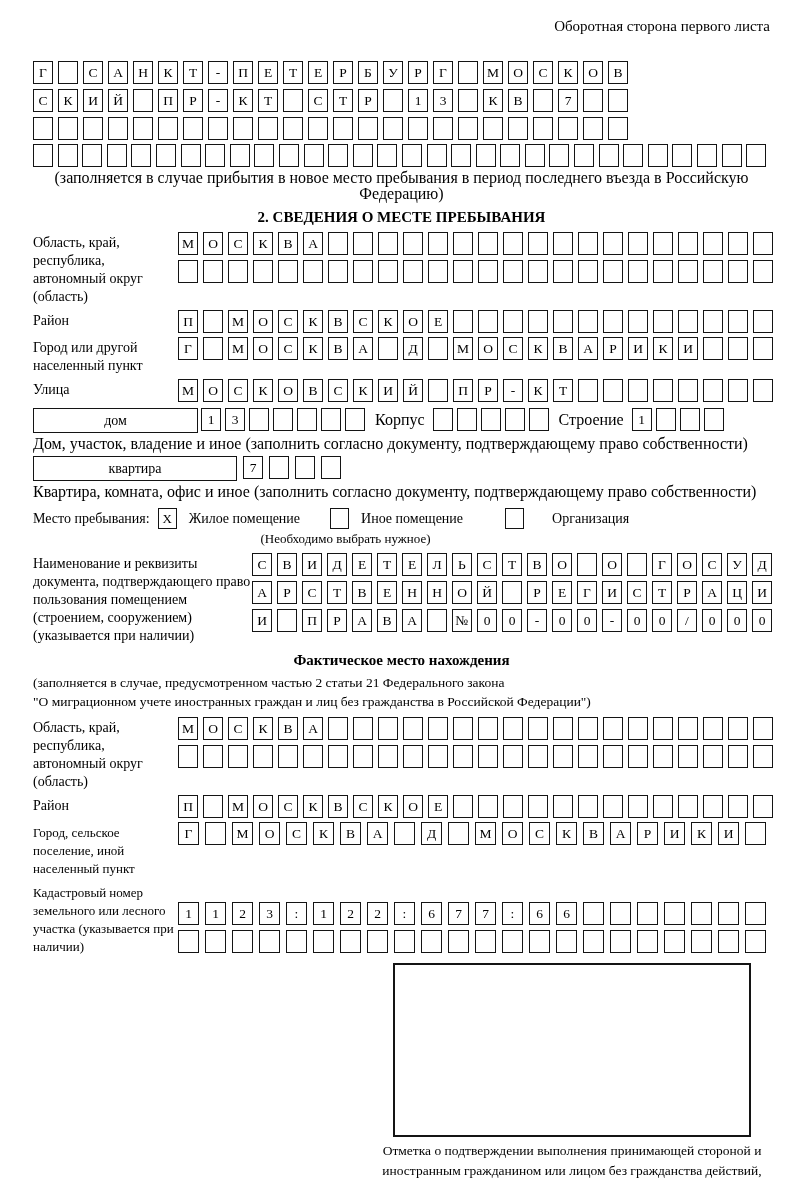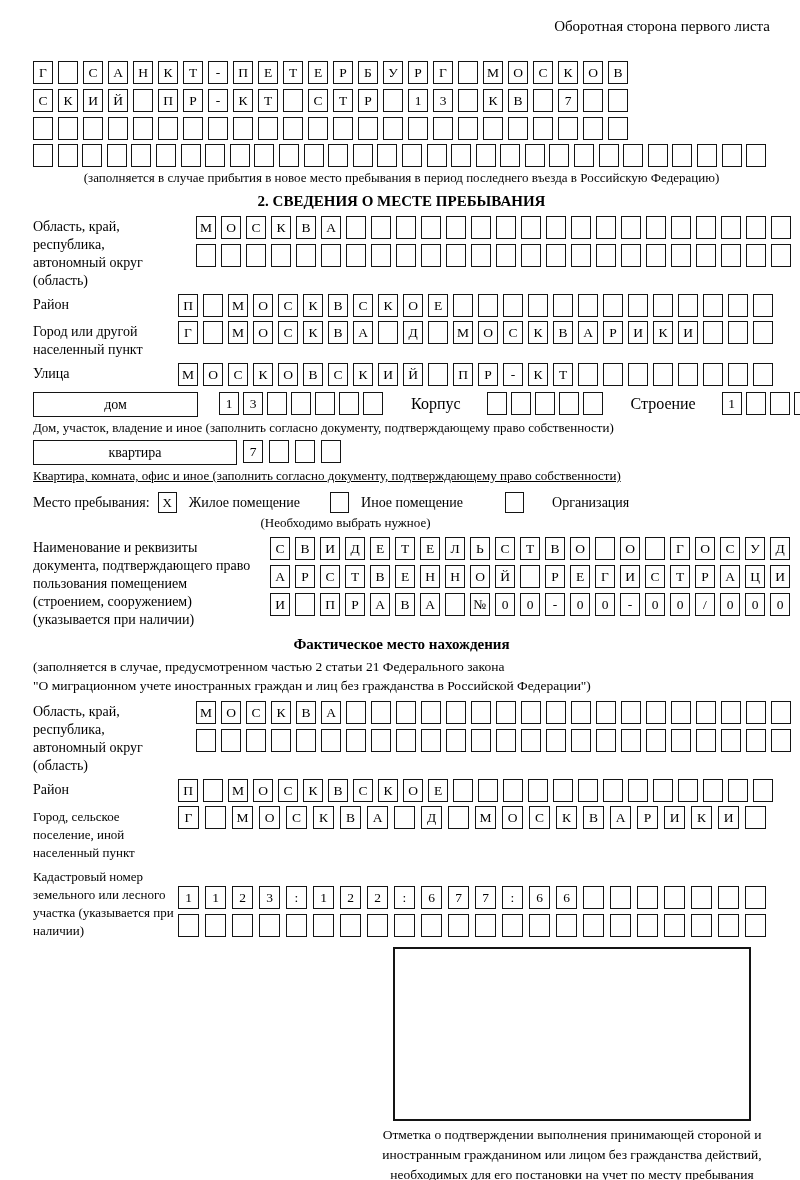--- a/index.html
+++ b/index.html
@@ -11,33 +11,33 @@
   .flabel-sm{font-size:13px;}
   .flabel-wide{width:219px;flex:none;font-size:14px;line-height:18px;padding-top:2px;}
   .vstack{display:flex;flex-direction:column;gap:5px;}
   .cells{display:flex;gap:5px;}
   .cell{box-sizing:border-box;flex:none;width:20px;height:23px;border:1.7px solid #141414;
         display:flex;align-items:center;justify-content:center;font-size:13.5px;background:#fff;}
   .c30{gap:4.6px;}
   .c22{gap:6px;}
   .c22 .cell{width:21px;}
   .chouse{gap:4px;}
-  .cap{font-size:13px;text-align:center;margin-top:3px;line-height:16px;}
+  .cap{font-size:16px;text-align:center;margin-top:3px;line-height:16px;}
   .h2{text-align:center;font-weight:bold;font-size:15px;margin-top:7px;}
   .namebox{box-sizing:border-box;border:1.7px solid #141414;height:25px;display:flex;
            align-items:center;justify-content:center;font-size:14px;flex:none;}
   .inlbl{font-size:16px;margin:3px 8px 0 10px;flex:none;}
   .stay{display:flex;align-items:center;font-size:14px;margin-top:8px;}
   .chk{box-sizing:border-box;width:19px;height:21px;border:1.7px solid #141414;margin:0 12px 0 8px;
        display:flex;align-items:center;justify-content:center;font-size:13px;flex:none;}
   .staynote{font-size:13px;margin-left:205px;width:215px;text-align:center;margin-top:2px;}
   .subnote{font-size:13.5px;line-height:19px;margin-top:4px;}
   .stampbox{box-sizing:border-box;width:358px;height:174px;border:2px solid #141414;margin:7px 0 0 360px;}
   .stampcap{width:452px;margin-left:313px;text-align:center;font-size:13.5px;line-height:20px;margin-top:4px;}
-  .mt4{margin-top:4px;} .mt6{margin-top:6px;gap:18px;} .mt26{margin-top:26px;}
+  .mt4{margin-top:4px;} .mt6{margin-top:6px;} .mt26{margin-top:26px;}
   .cellsoff{margin-top:20px;}
 </style>
 </head>
 <body>
 
 <div class="page">
 
   <div class="hnote">Оборотная сторона первого листа</div>
 
   <div class="frow mt26">
@@ -337,21 +337,21 @@
 
   <div class="frow mt4">
     <div class="namebox" style="width:204px;">квартира</div>
     <div class="cells" style="margin-left:6px;gap:6px;">
         <div class="cell">7</div>
         <div class="cell"></div>
         <div class="cell"></div>
         <div class="cell"></div>
       </div>
   </div>
-  <div class="cap" style="text-align:left;text-decoration:underline;">Квартира, комната, офис и иное (заполнить согласно документу, подтверждающему право собственности)</div>
+  <div class="cap" style="text-align:left;">Квартира, комната, офис и иное (заполнить согласно документу, подтверждающему право собственности)</div>
 
   <div class="stay">
     <span>Место пребывания:</span>
     <span class="chk">X</span>
     <span>Жилое помещение</span>
     <span class="chk" style="margin-left:30px;"></span>
     <span>Иное помещение</span>
     <span class="chk" style="margin-left:42px;margin-right:28px;"></span>
     <span>Организация</span>
   </div>

